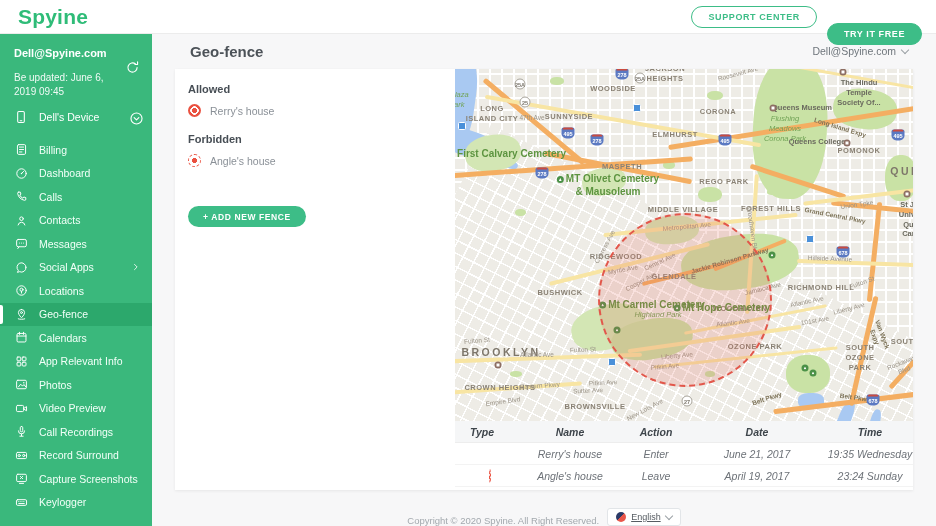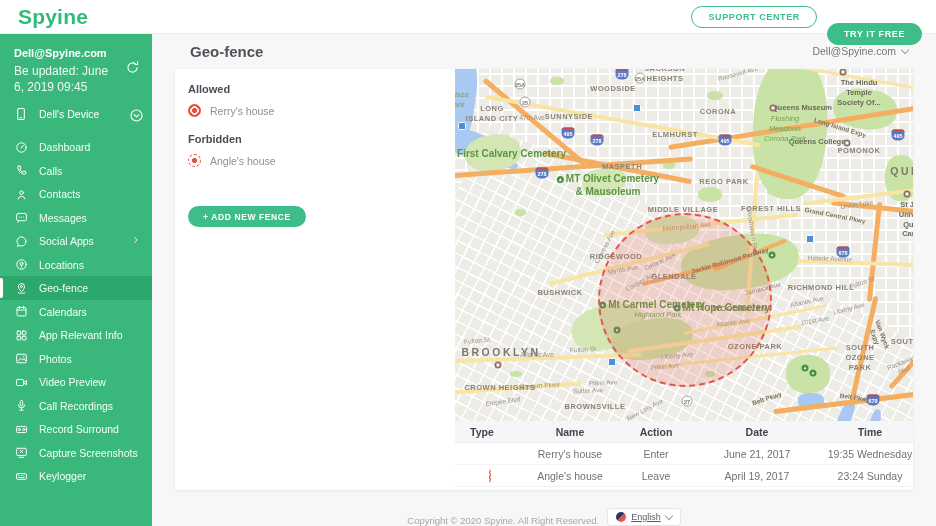--- a/index.html
+++ b/index.html
@@ -11,21 +11,21 @@
   .logo { margin-left:18px; font-size:21px; font-weight:800; color:#2fbc78; letter-spacing:.2px; }
   .topbar-right { position:absolute; right:14px; top:6px; display:flex; gap:10px; }
   .pill { height:22px; border-radius:11px; font-size:9px; font-weight:700; letter-spacing:.6px; display:flex; align-items:center; padding:0 16px; cursor:pointer; }
   .pill.ghost { background:#fff; border:1px solid #3dbd87; color:#3dbd87; }
   .pill.solid { background:#3dbd87; border:1px solid #3dbd87; color:#fff;margin-top:17px; }
 
   
   .sidebar { position:absolute; left:0; top:34px; width:152px; height:492px; background:#3ab87c; overflow:hidden; z-index:40; color:#fff; }
   .sb-head { padding:13px 10px 0 14px; position:relative; }
   .sb-email { font-size:11px; font-weight:700; }
-  .sb-updated { font-size:12px; line-height:1.35; margin-top:4px; width:96px; opacity:.92; }
+  .sb-updated { font-size:10px; line-height:1.35; margin-top:12px; width:96px; opacity:.92; }
   .sb-refresh { position:absolute; right:12px; top:26px; width:15px; height:15px; cursor:pointer; }
   .sb-device { display:flex; align-items:center; margin:12px 10px 0 14px; position:relative; cursor:pointer; }
   .sb-device .dev-label { font-size:10.5px; margin-left:11px; }
   .sb-device .chev-c { position:absolute; right:-2px; top:1px; width:15px; height:15px; }
   .sb-menu { margin-top:14px; }
   .sb-item { position:relative; height:23.5px; display:flex; align-items:center; padding-left:15px; cursor:pointer; }
   .sb-item.sel { background:#2ca86c; }
   .sb-item.sel::before { content:""; position:absolute; left:0; top:2px; bottom:2px; width:3px; background:#fff; border-radius:0 2px 2px 0; }
   .sb-label { font-size:10.5px; margin-left:11px; color:#f2fff8; }
   .sb-arrow { position:absolute; right:10px; top:5px; width:12px; height:12px; opacity:.9; }
@@ -78,21 +78,21 @@
   .pico.museum::before { content:""; display:block; width:3px; height:2.4px; margin:2.3px auto 0; background:#fff; }
   .pico.abs { position:absolute; z-index:7; margin:0; transform:translate(-50%,-50%); }
   .shield { position:absolute; transform:translate(-50%,-50%); z-index:7; width:13px; height:11px; background:#5b79c2; border-radius:2px 2px 5px 5px; color:#fff; font-size:5.5px; font-weight:700; display:flex; align-items:center; justify-content:center; }
   .shield::before { content:""; position:absolute; top:0; left:1px; right:1px; height:2px; background:#c94b3f; border-radius:2px 2px 0 0; }
   .shield.circ { width:11px; height:11px; background:#fff; border:1px solid #a7a39a; border-radius:50%; color:#7c776d; }
   .shield.circ::before { display:none; }
   .transit { position:absolute; transform:translate(-50%,-50%); width:8px; height:8px; background:#4a90d9; border:1px solid #fff; border-radius:1.5px; z-index:7; }
   .geofence { position:absolute; left:143px; top:144px; width:174px; height:174px; border-radius:50%; border:2px dashed #e2574b; background:rgba(226,103,92,.20); z-index:8; }
 
   
-  .gtable { width:458px; font-size:10.5px; }
+  .gtable { width:458px; font-size:10.5px;font-style:italic; }
   .trow { display:grid; grid-template-columns:60px 110px 62px 140px 1fr; align-items:center; height:22px; background:#fff; border-bottom:1px solid #f3f3f3; }
   .trow.head { background:#f5f6f7; font-weight:700; color:#3f464c; border-bottom:1px solid #ededed; }
   .trow .c { text-align:center; color:#6d7278; }
   .trow.head .c { color:#3f464c; }
   .trow .c.first { text-align:left; padding-left:15px; }
   .trow .fence-ico { margin-left:19px; }
 
   
   .footer { position:absolute; left:152px; right:0; bottom:0; height:36px; display:flex; align-items:flex-end; justify-content:center; gap:8px; }
   .copyright { font-size:9.5px; color:#a3a9ae; }
@@ -132,20 +132,29 @@
         </span>
       <span class="dev-label">Dell's Device</span>
       <span class="chev-c">
           <svg viewBox="0 0 16 16">
             <circle cx="8" cy="8" r="5.9"></circle>
             <path d="M5.5 7l2.5 2.4L10.5 7"></path>
           </svg>
         </span>
     </div>
     <div class="sb-menu">
+        <div class="sb-item">
+          <span class="icon">
+            <svg viewBox="0 0 16 16">
+              <rect x="3" y="2" width="10" height="12" rx="1.5"></rect>
+              <path d="M5.5 5h5M5.5 8h5M5.5 11h3"></path>
+            </svg>
+          </span>
+          <span class="sb-label">Billing</span>
+        </div>
         <div class="sb-item">
           <span class="icon">
             <svg viewBox="0 0 16 16">
               <circle cx="8" cy="8" r="5.8"></circle>
               <path d="M8 8l2.6-2.6"></path>
               <circle class="f" cx="8" cy="8" r=".9"></circle>
             </svg>
           </span>
           <span class="sb-label">Dashboard</span>
         </div>

